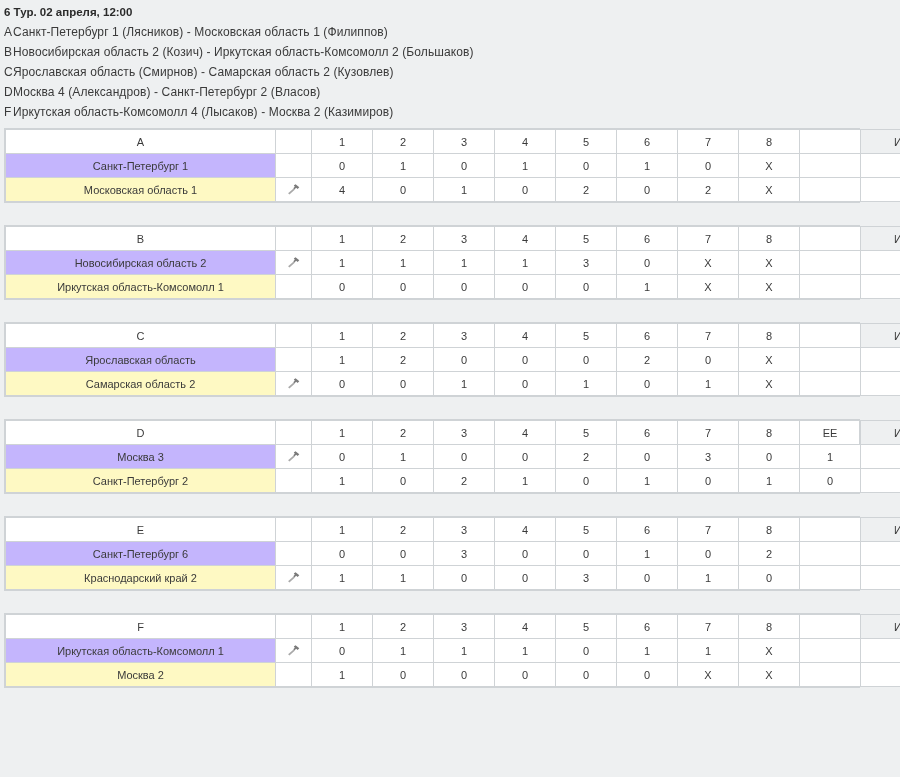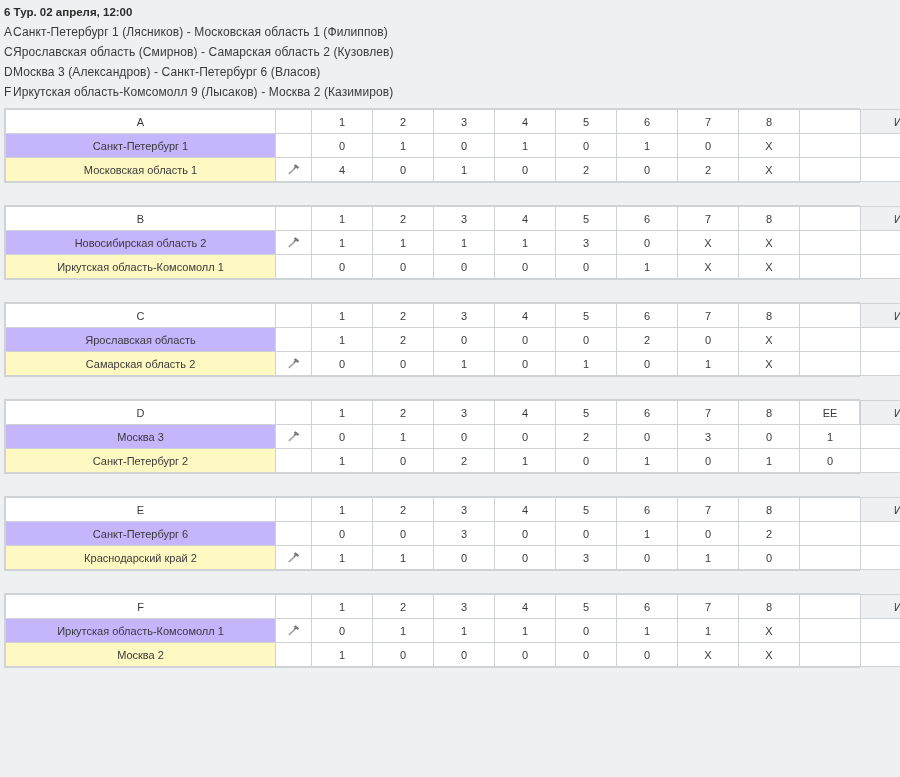--- a/index.html
+++ b/index.html
@@ -110,23 +110,24 @@
 </style>
 </head>
 <body>
 
 <div class="page">
 
   <div class="header-title">6 Тур. 02 апреля, 12:00</div>
 
   <div class="pairings">
       <div class="pairing-line"><span class="pairing-letter">A</span><span>Санкт-Петербург 1 (Лясников) - Московская область 1 (Филиппов)</span></div>
+      <div class="pairing-line"><span class="pairing-letter">B</span><span>Новосибирская область 2 (Козич) - Иркутская область-Комсомолл 2 (Большаков)</span></div>
       <div class="pairing-line"><span class="pairing-letter">C</span><span>Ярославская область (Смирнов) - Самарская область 2 (Кузовлев)</span></div>
-      <div class="pairing-line"><span class="pairing-letter">D</span><span>Москва 3 (Александров) - Санкт-Петербург 6 (Власов)</span></div>
-      <div class="pairing-line"><span class="pairing-letter">F</span><span>Иркутская область-Комсомолл 9 (Лысаков) - Москва 2 (Казимиров)</span></div>
+      <div class="pairing-line"><span class="pairing-letter">D</span><span>Москва 4 (Александров) - Санкт-Петербург 2 (Власов)</span></div>
+      <div class="pairing-line"><span class="pairing-letter">F</span><span>Иркутская область-Комсомолл 4 (Лысаков) - Москва 2 (Казимиров)</span></div>
     </div>
 
   <div id="matches-container">
       <div class="match">
         <table class="match-table">
           <colgroup>
             <col class="c-team">
             <col class="c-flag">
             <col class="c-board">
             <col class="c-board">

